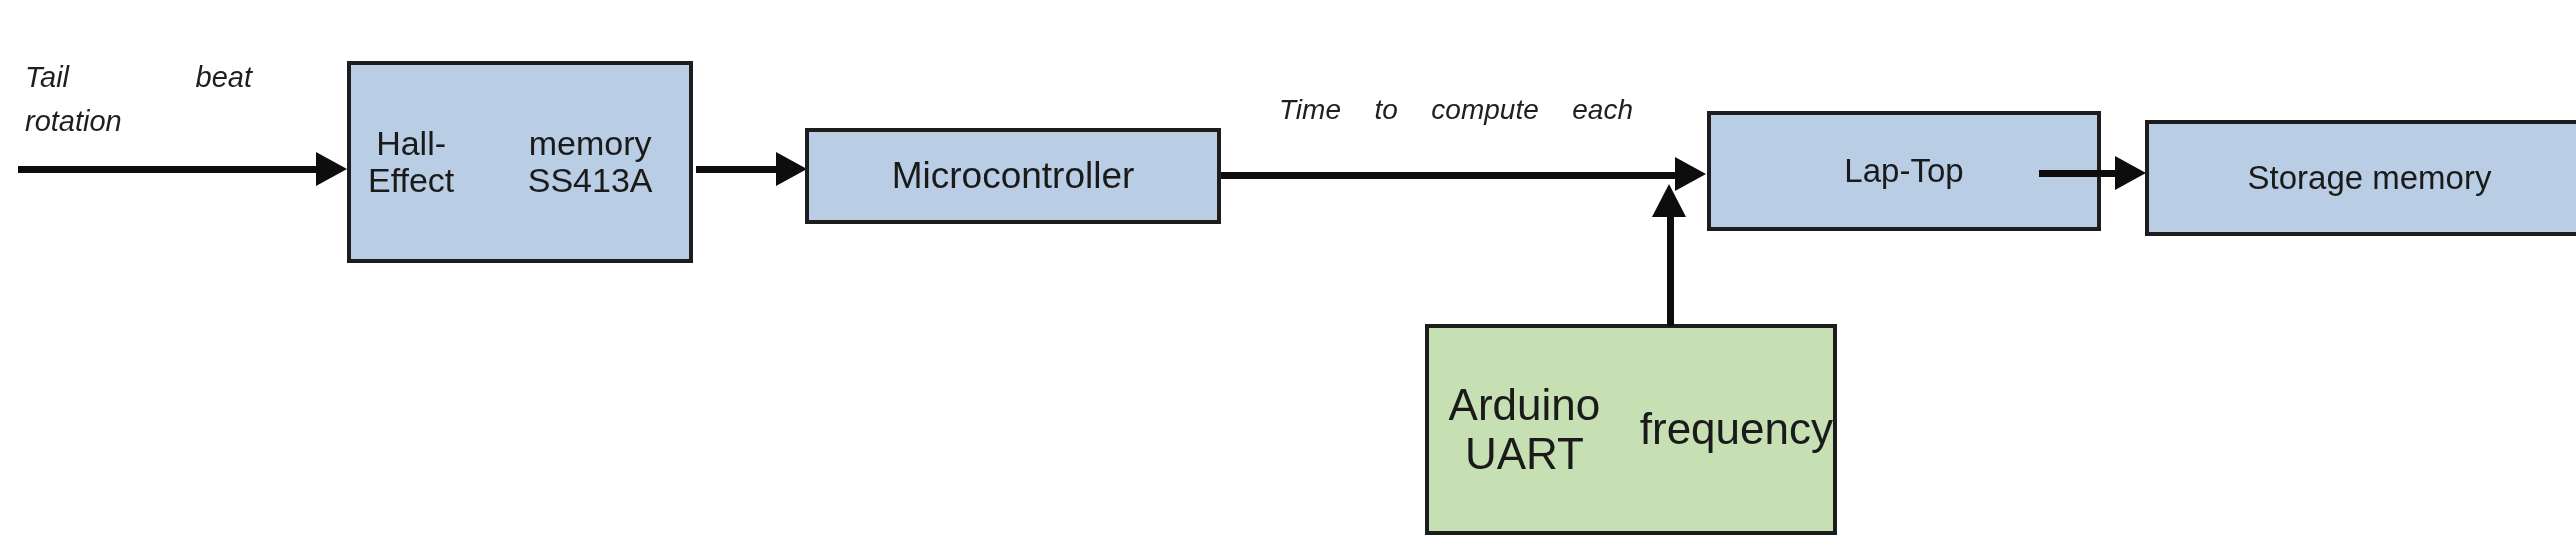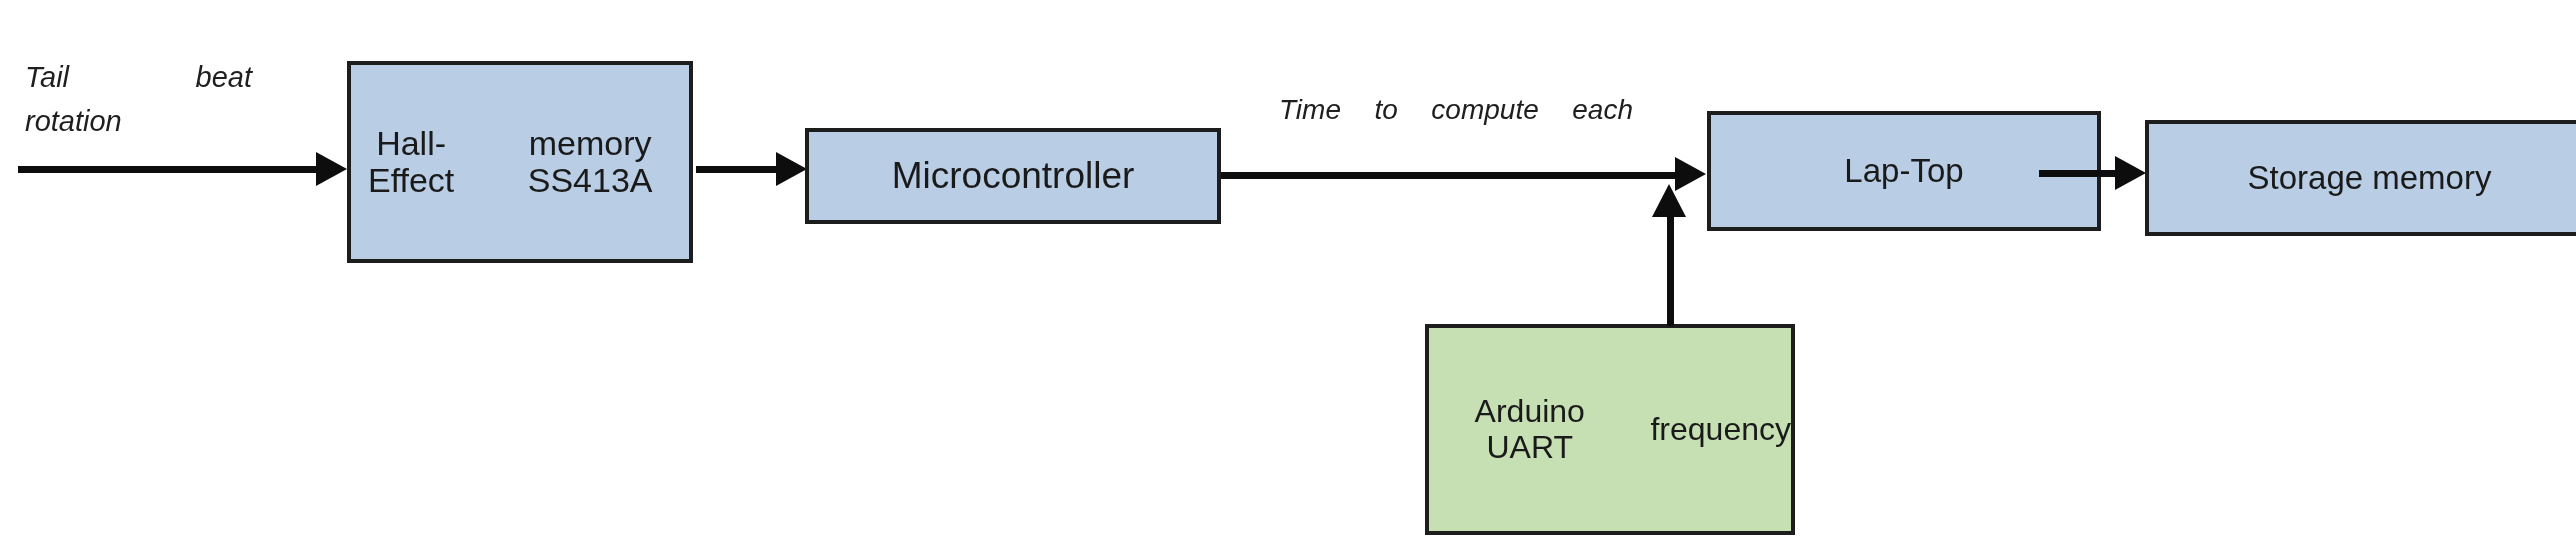--- a/index.html
+++ b/index.html
@@ -26,21 +26,21 @@
     background: #b9cde5;
     line-height: 1.1;
     gap: 20px;
   }
   .box.green { background: #c6e0b4; }
 
   .box-hall    { left: 347px;  top: 61px; width: 346px; height: 202px; font-size: 34px; row-gap: 47px; }
   .box-micro   { left: 805px; top: 128px; width: 416px; height: 96px; font-size: 37px; }
   .box-laptop  { left: 1707px; top: 111px; width: 394px; height: 120px; font-size: 33px; }
   .box-storage { left: 2145px; top: 120px; width: 449px; height: 116px; font-size: 33px; }
-  .box-arduino { left: 1425px; top: 324px; width: 370px; height: 211px; font-size: 32px; row-gap: 65px; }
+  .box-arduino { left: 1425px; top: 324px; width: 412px; height: 211px; font-size: 44px; row-gap: 65px; }
 
   
   .free-label {
     position: absolute;
     font-style: italic;
     font-size: 29px;
     line-height: 1.5;
     color: #1f1f1f;
   }
   .label-tail { left: 25px;   top: 28px;  width: 227px; }

